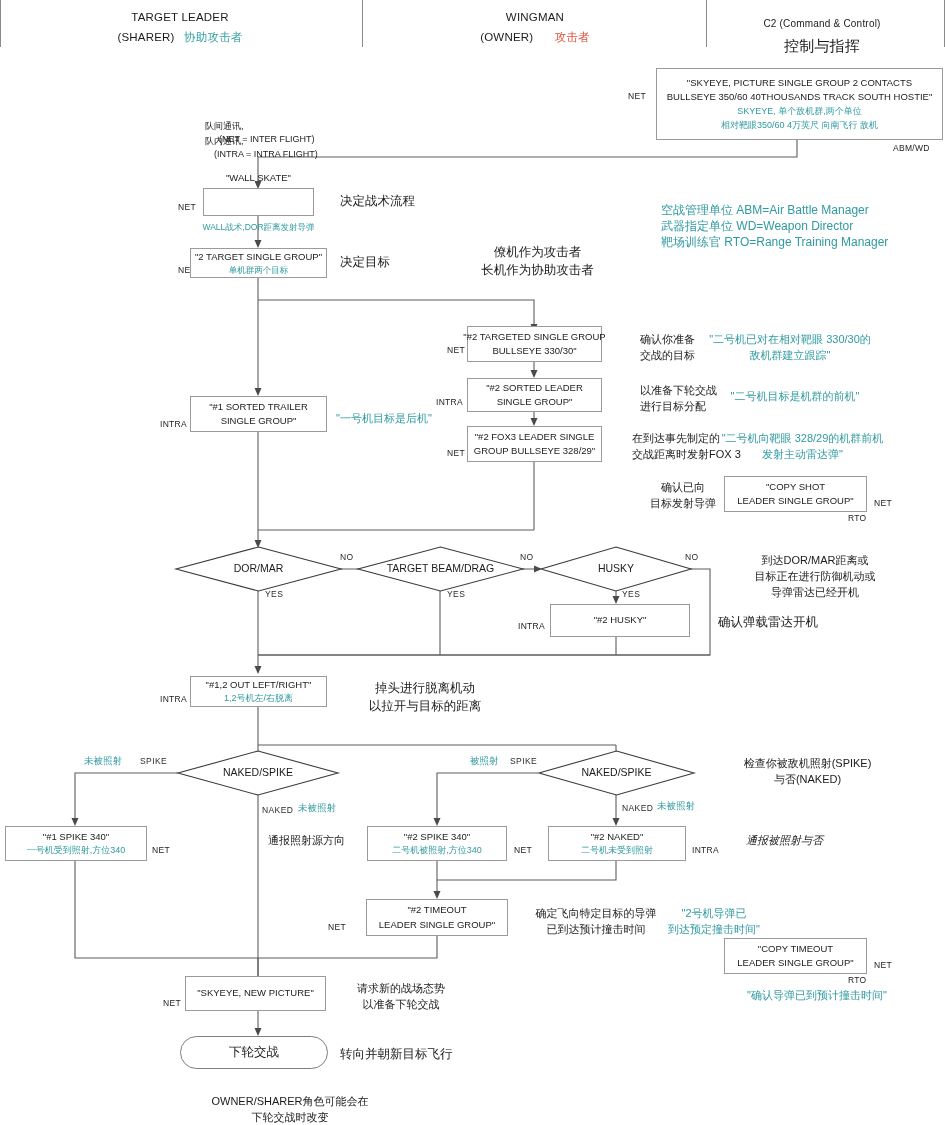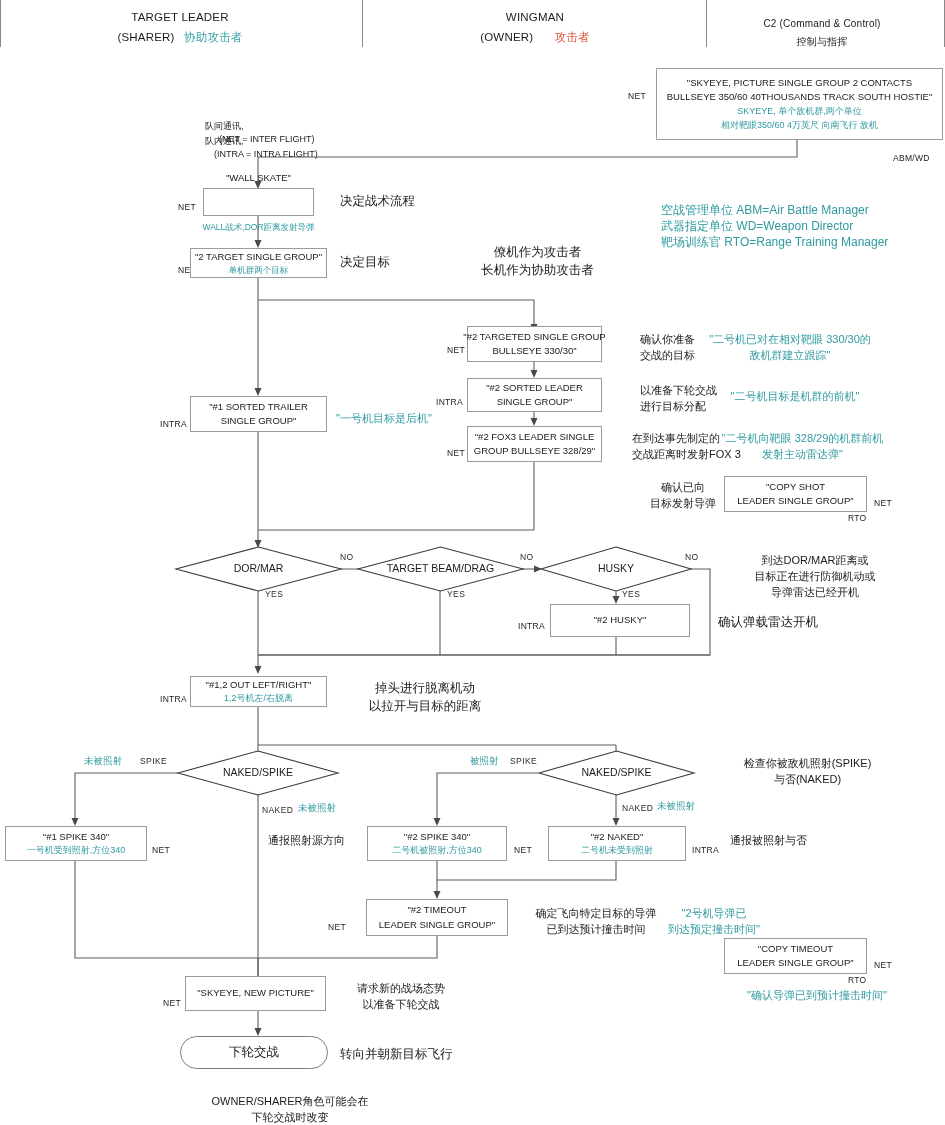--- a/index.html
+++ b/index.html
@@ -135,21 +135,21 @@
   <div class="lane-title" style="left:440px;top:9px;width:190px;">
     <span>WINGMAN</span>
     <span class="l2">
       <span>(OWNER)</span>
       <span class="cn-red" style="margin-left:18px;">攻击者</span>
     </span>
   </div>
 
   <div class="lane-title" style="left:722px;top:15px;width:200px;">
     <span style="font-size:10px;">C2 (Command &amp; Control)</span>
-    <span class="l2" style="font-size:10px;">控制与指挥</span>
+    <span class="l2" style="font-size:15px;">控制与指挥</span>
   </div>
 
   <svg id="wires" viewBox="0 0 945 1125">
     <defs></defs>
 
     <polyline points="797,140 797,157 258,157 258,183"></polyline>
     <polygon class="arrowhead" points="258,189 254.5,181 261.5,181"></polygon>
 
     <line x1="258" y1="216" x2="258" y2="242"></line>
     <polygon class="arrowhead" points="258,248 254.5,240 261.5,240"></polygon>
@@ -244,21 +244,21 @@
     <span>队间通讯,</span>
     <span style="margin-left:14px;">(NET = INTER FLIGHT)</span>
   </div>
 
   <div class="box" style="left:656px;top:68px;width:287px;height:72px;">
     <span class="en" style="font-size:9.5px;">"SKYEYE, PICTURE SINGLE GROUP 2 CONTACTS</span>
     <span class="en" style="font-size:9.5px;">BULLSEYE 350/60 40THOUSANDS TRACK SOUTH HOSTIE"</span>
     <span class="cn" style="font-size:9px;margin-top:1px;">SKYEYE,  单个敌机群,两个单位</span>
     <span class="cn" style="font-size:9px;">相对靶眼350/60 4万英尺 向南飞行 敌机</span>
   </div>
-  <div class="txt tiny" style="left:893px;top:152px;">ABM/WD</div>
+  <div class="txt tiny" style="left:893px;top:142px;">ABM/WD</div>
 
   <div class="txt tiny right" style="left:160px;top:201px;width:36px;">NET</div>
   <div class="box" style="left:203px;top:188px;width:111px;height:28px;">
     <span class="en" style="font-size:9.5px;">"WALL SKATE"</span>
     <span class="cn" style="font-size:8.5px;margin-top:36px;">WALL战术,DOR距离发射导弹</span>
   </div>
   <div class="txt big" style="left:340px;top:192px;">决定战术流程</div>
 
   <div class="txt tiny right" style="left:160px;top:264px;width:36px;">NET</div>
   <div class="box" style="left:190px;top:248px;width:137px;height:30px;">
@@ -399,21 +399,21 @@
   </div>
   <div class="txt tiny" style="left:514px;top:844px;">NET</div>
 
   <div class="box" style="left:548px;top:826px;width:138px;height:35px;">
     <span class="en" style="font-size:9.5px;">"#2 NAKED"</span>
     <span class="cn" style="font-size:9px;">二号机未受到照射</span>
   </div>
   <div class="txt tiny" style="left:692px;top:844px;">INTRA</div>
 
   <div class="txt" style="left:268px;top:833px;">通报照射源方向</div>
-  <div class="txt" style="left:730px;top:833px;">通报被照射与否</div>
+  <div class="txt" style="left:746px;top:833px;font-style:italic;">通报被照射与否</div>
 
   <div class="txt tiny right" style="left:310px;top:921px;width:36px;">NET</div>
   <div class="box" style="left:366px;top:899px;width:142px;height:37px;">
     <span class="en" style="font-size:9.5px;">"#2 TIMEOUT</span>
     <span class="en" style="font-size:9.5px;">LEADER SINGLE GROUP"</span>
   </div>
   <div class="txt center" style="left:520px;top:906px;width:152px;">确定飞向特定目标的导弹
 已到达预计撞击时间</div>
   <div class="txt teal center" style="left:655px;top:906px;width:118px;">"2号机导弹已
 到达预定撞击时间"</div>

